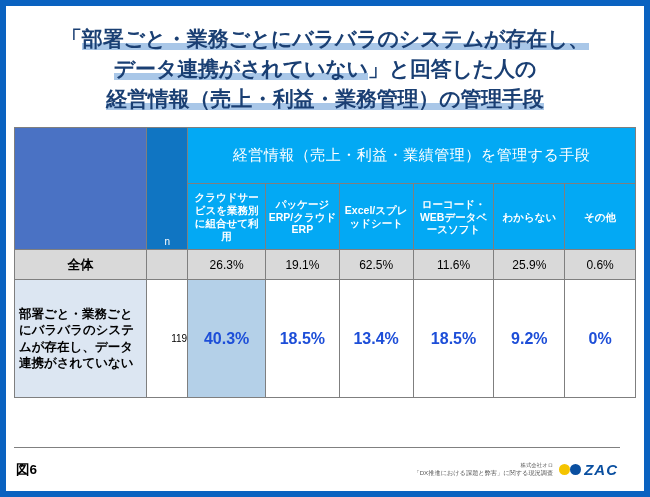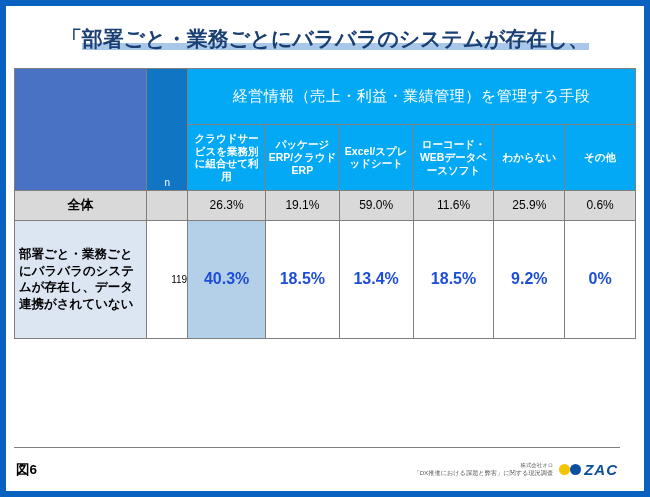--- a/index.html
+++ b/index.html
@@ -196,20 +196,22 @@
   }
 </style>
 </head>
 <body>
 
 <div id="slide">
   <div id="slide-inner">
 
     <div id="title-block">
       <span class="title-line"><span>「</span><span class="hl">部署ごと・業務ごとにバラバラのシステムが存在し、</span></span>
+      <span class="title-line"><span class="hl">データ連携がされていない</span><span>」と回答した人の</span></span>
+      <span class="title-line"><span class="hl">経営情報（売上・利益・業務管理）の管理手段</span></span>
     </div>
 
     <div id="table-wrap">
       <table>
         <colgroup>
           <col style="width:129px">
           <col style="width:40px">
           <col style="width:76px">
           <col style="width:72px">
           <col style="width:72px">
@@ -231,21 +233,21 @@
             <td class="col-head">わからない</td>
             <td class="col-head">その他</td>
           </tr>
         </thead>
         <tbody>
           <tr class="row-total">
             <td class="rowlabel">全体</td>
             <td class="ncell"></td>
             <td class="val">26.3%</td>
             <td class="val">19.1%</td>
-            <td class="val">59.0%</td>
+            <td class="val">62.5%</td>
             <td class="val">11.6%</td>
             <td class="val">25.9%</td>
             <td class="val">0.6%</td>
           </tr>
           <tr class="row-seg">
             <td class="rowlabel">部署ごと・業務ごとにバラバラのシステムが存在し、データ連携がされていない</td>
             <td class="ncell">119</td>
             <td class="val hi">40.3%</td>
             <td class="val">18.5%</td>
             <td class="val">13.4%</td>

